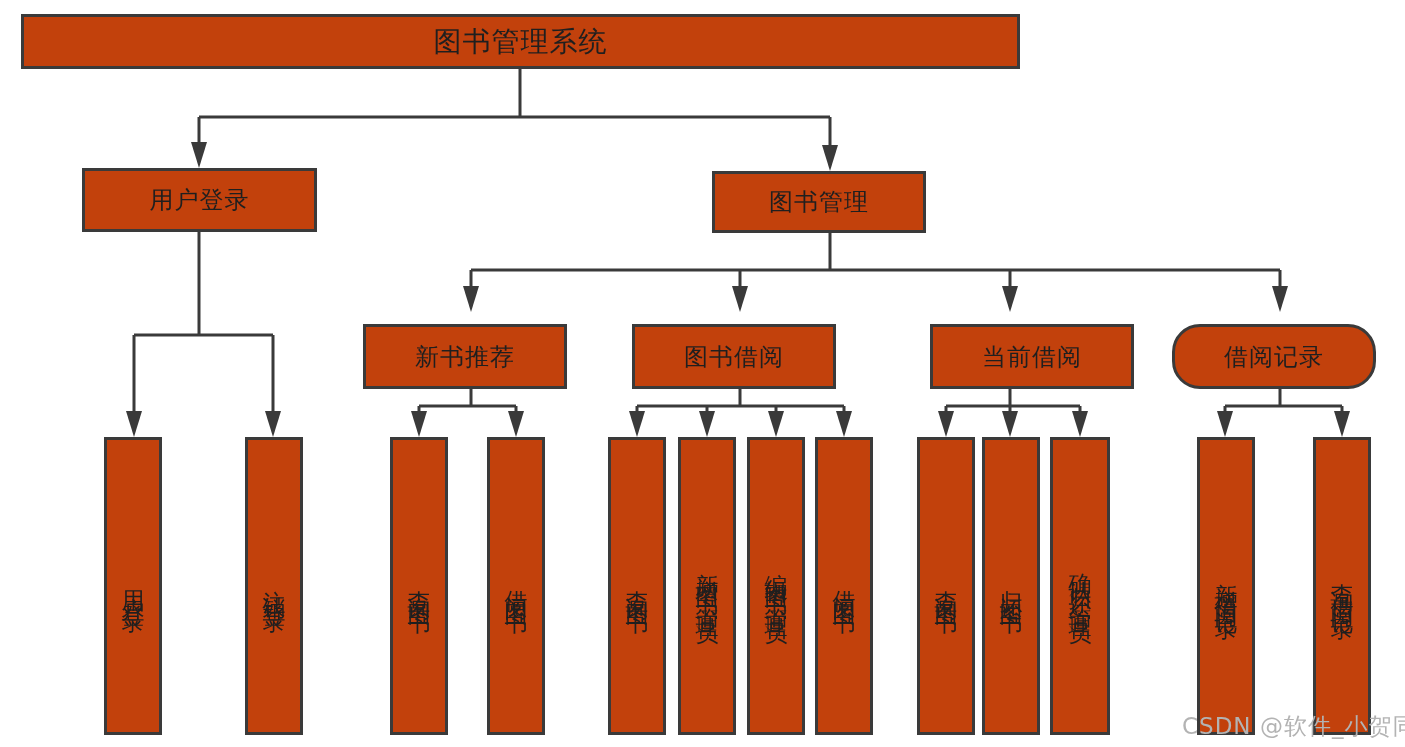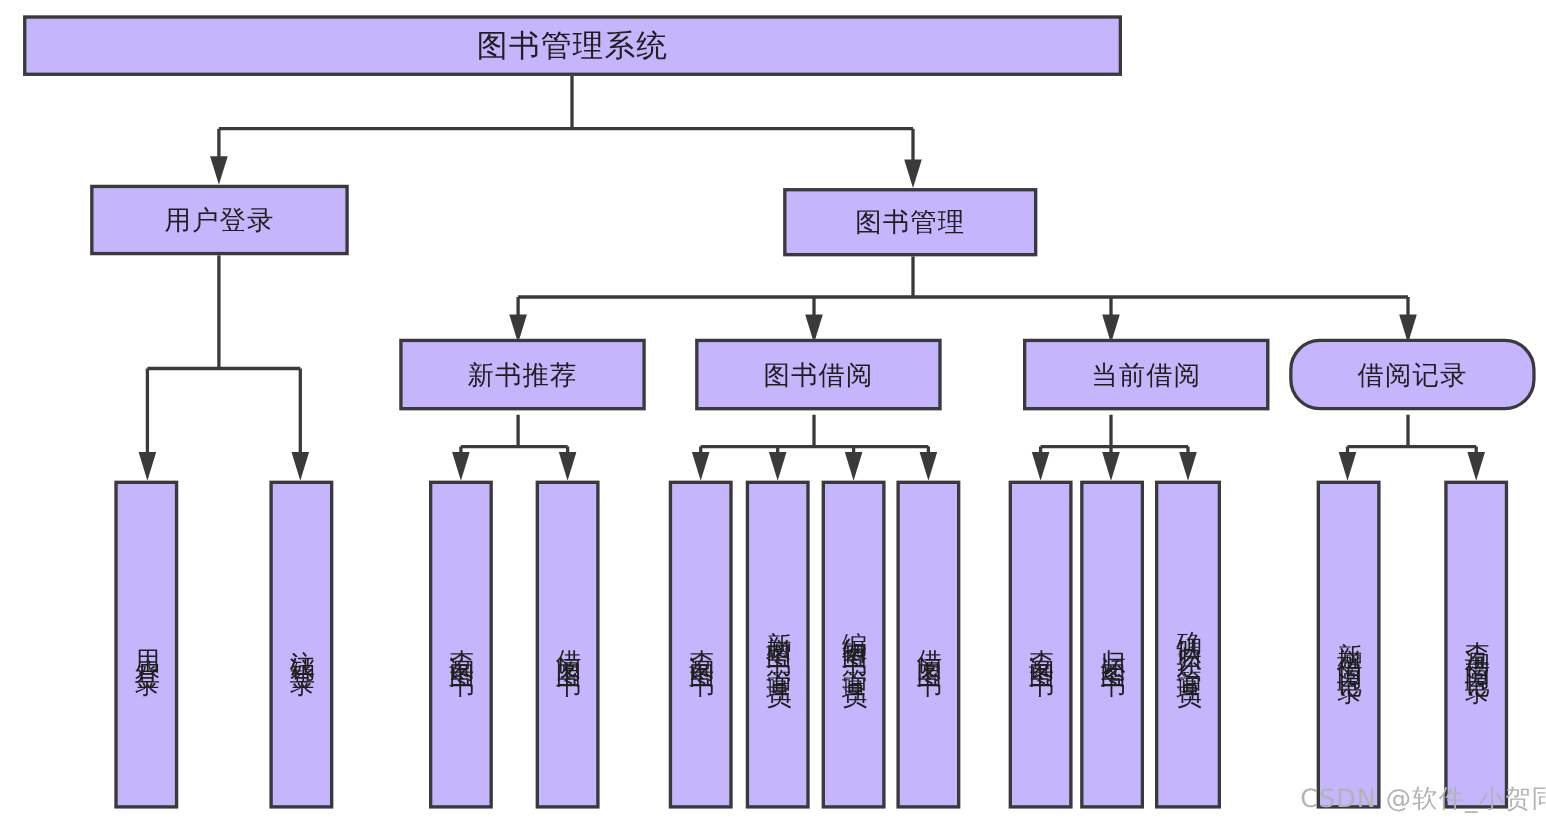--- a/index.html
+++ b/index.html
@@ -12,34 +12,34 @@
     color:#1f1f1f;
   }
   .connectors { position:absolute; left:0; top:0; width:1405px; height:747px; }
   .connectors path { stroke:#3a3a3a; stroke-width:3; fill:none; }
   .connectors polygon { fill:#3a3a3a; stroke:none; }
 
   .box {
     position:absolute;
     box-sizing:border-box;
     border:3px solid #3a3a3a;
-    background:#c4b5fd;
+    background:#c2410c;
     display:flex;
     align-items:center;
     justify-content:center;
     text-align:center;
   }
   .root-box   { left:21px;  top:14px;  width:999px; height:55px; }
   .root-box .hlabel { font-size:28px; }
   .hlabel { font-size:24px; letter-spacing:1px; white-space:nowrap; }
 
   .lv2-a { left:82px;  top:168px; width:235px; height:64px; }
-  .lv2-b { left:712px; top:171px; width:231px; height:62px; }
+  .lv2-b { left:712px; top:171px; width:214px; height:62px; }
 
-  .lv3 { top:308px; width:224px; height:65px; }
+  .lv3 { top:324px; width:204px; height:65px; }
   .lv3-0 { left:363px; }
   .lv3-1 { left:632px;text-align:right; }
   .lv3-2 { left:902px;margin-left:28px; }
   .lv3-3 { left:1172px;border-radius:28px; }
 
   .leaf { top:437px; width:58px; height:298px; }
   .vtext {
     writing-mode:vertical-rl;
     text-orientation:mixed;
     font-size:23px;

